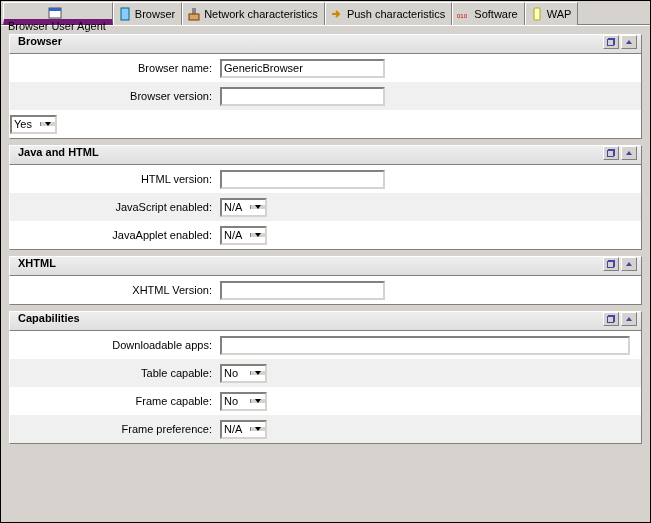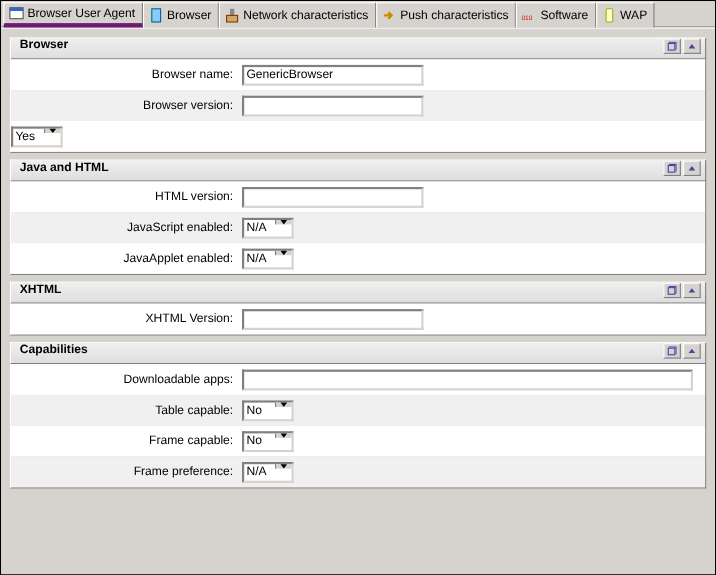--- a/index.html
+++ b/index.html
@@ -28,22 +28,23 @@
     border-left: 1px solid #fff;
     border-right: 1px solid #808080;
     border-bottom: none;
     cursor: pointer;
     margin-right: 0px;
     position: relative;
     top: 1px;
   }
   .tab.active {
     background: #d6d3ce;
-    border-bottom: 4px solid #701a75;
+    border-bottom: 6px solid #701a75;
     z-index: 2;
+    flex-direction: column;
   }
   .tab .ticon { width: 14px; height: 14px; margin-right: 3px; display: inline-block; }
   .content {
     padding: 8px;
     background: #d6d3ce;
     border-top: 1px solid #fff;
     height: 497px;
     overflow: auto;
   }
   .section {
@@ -106,21 +107,21 @@
     border: 2px inset #d6d3ce;
     background: #fff;
     font-family: inherit;
     font-size: 11px;
     padding: 0 2px;
   }
   .w-med { width: 165px; }
   .w-wide { width: 100%; max-width: 410px; }
   .combo {
     display: inline-flex;
-    align-items: flex-start;
+    align-items: center;
     height: 19px;
     border: 2px inset #d6d3ce;
     background: #fff;
   }
   .combo-text {
     width: 28px;
     padding: 0 2px;
     line-height: 15px;
     font-size: 11px;
   }

